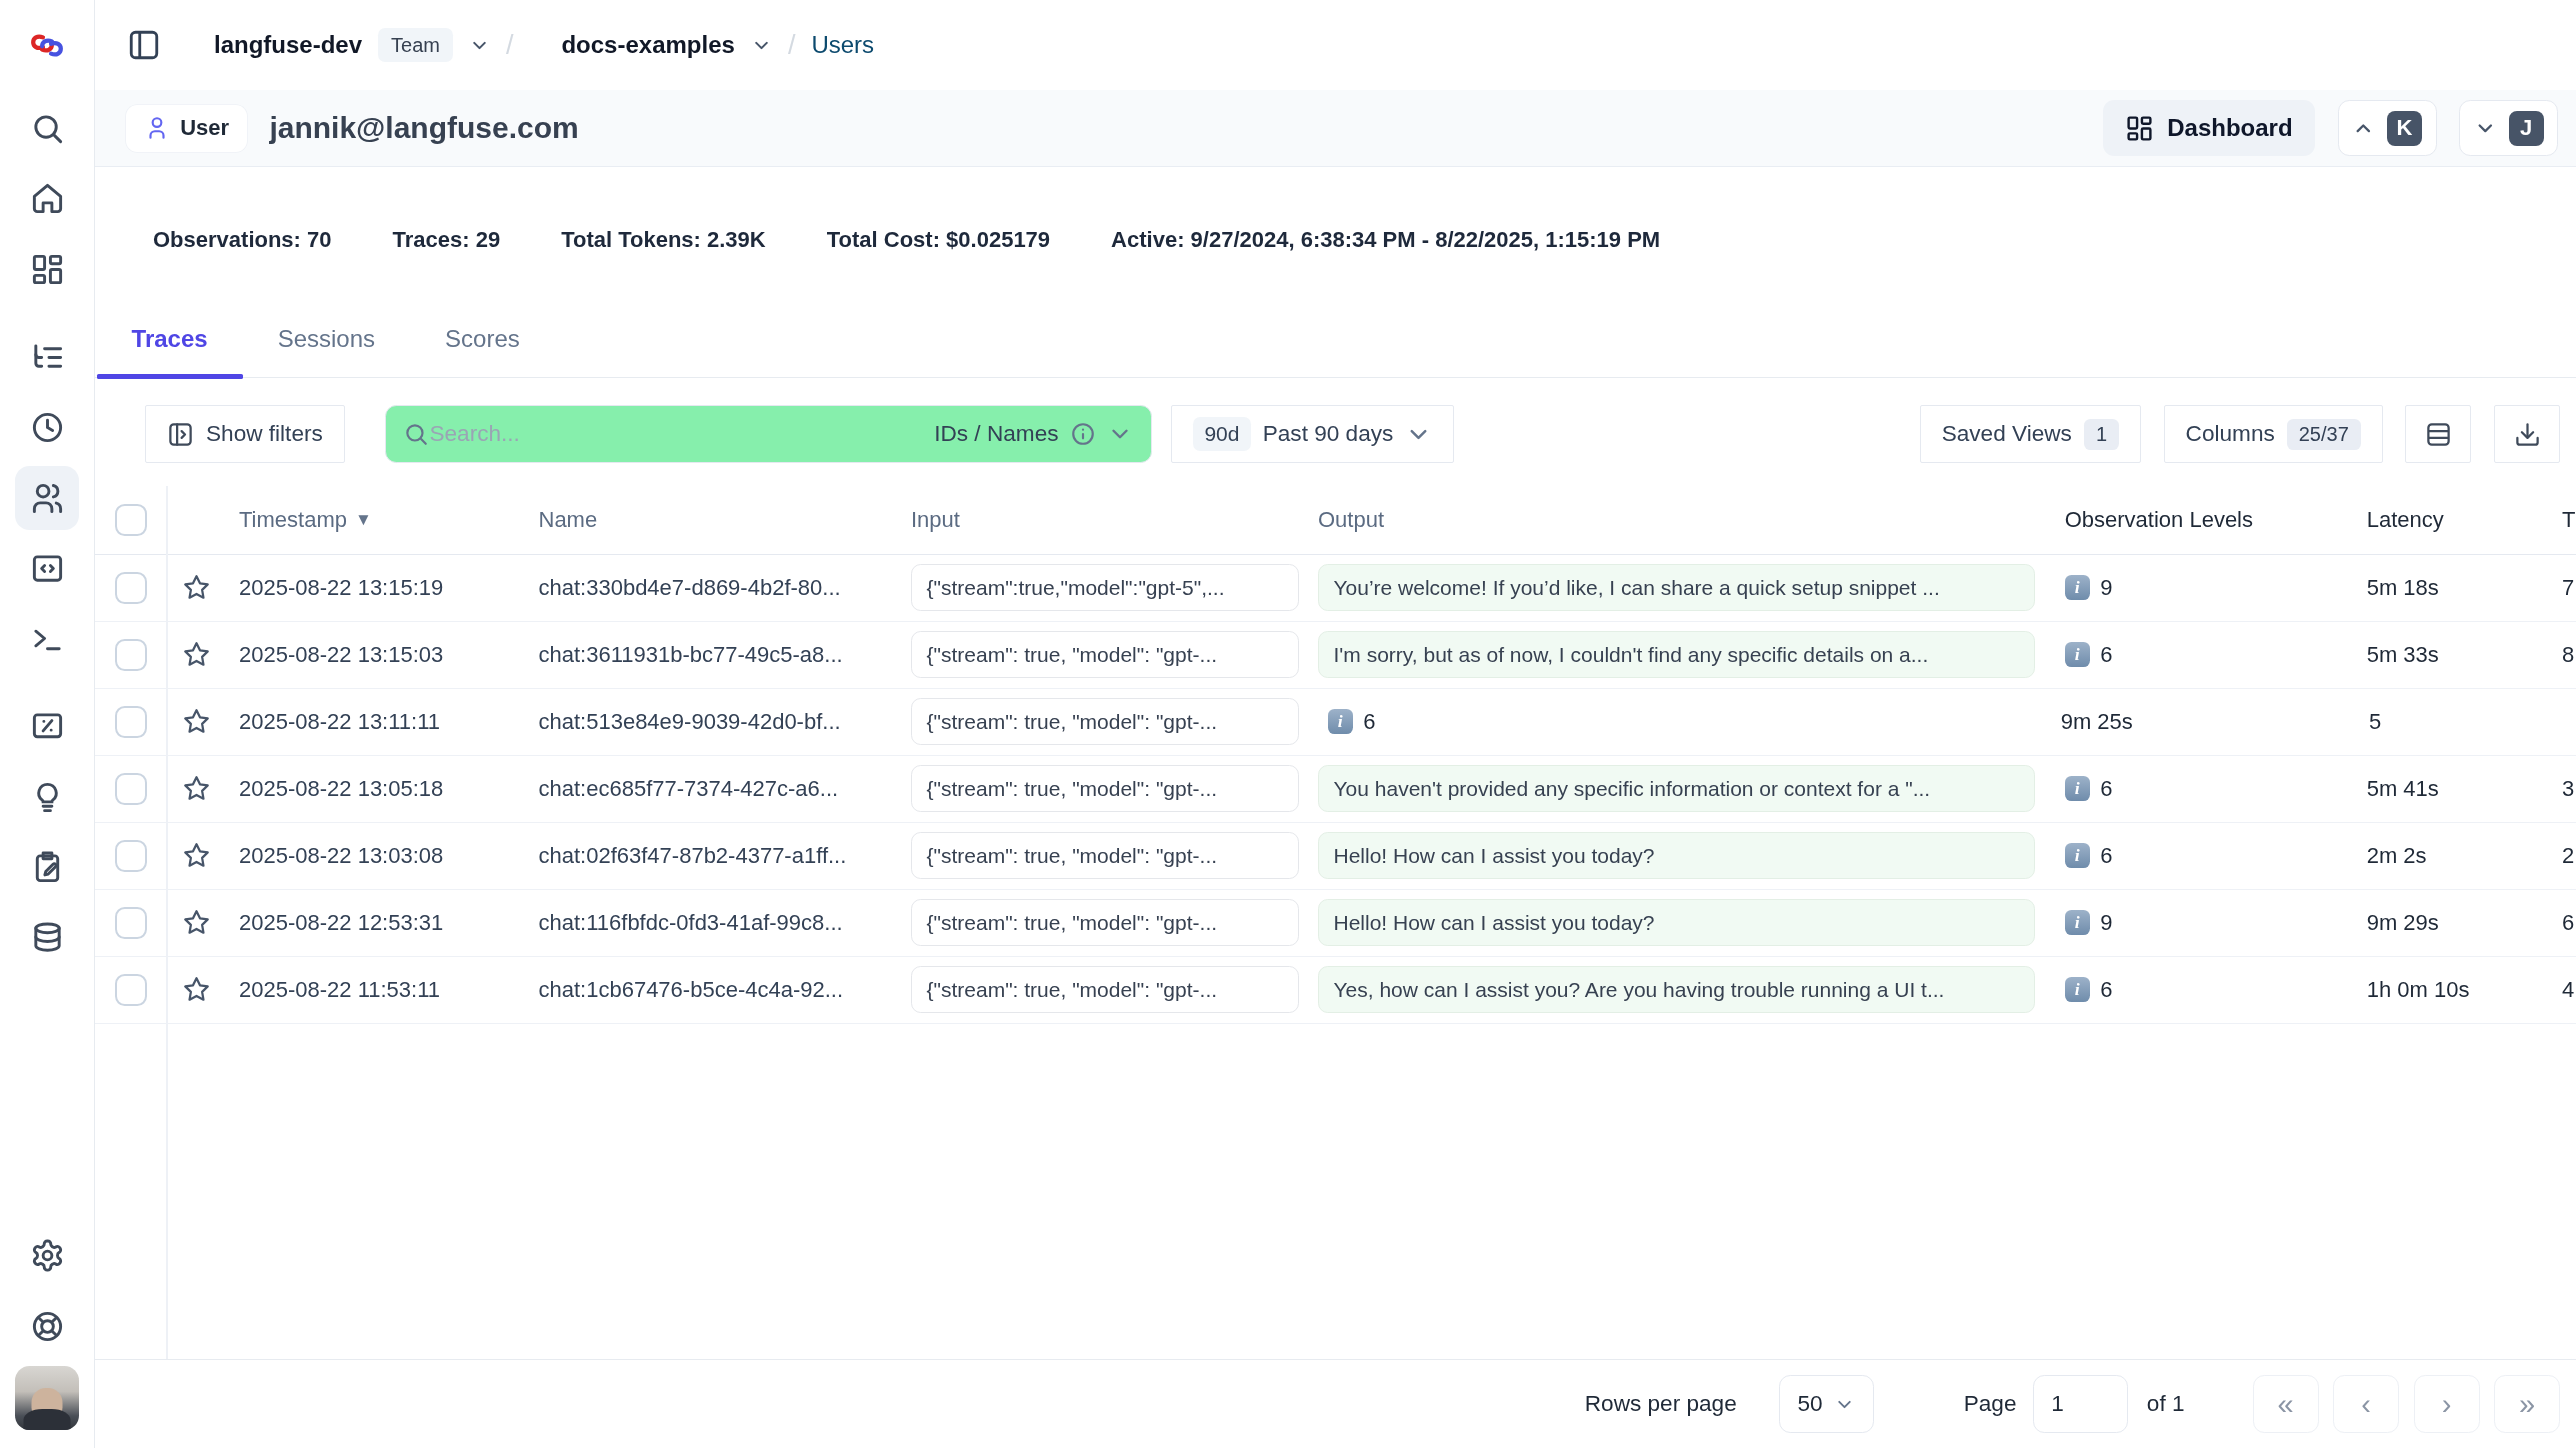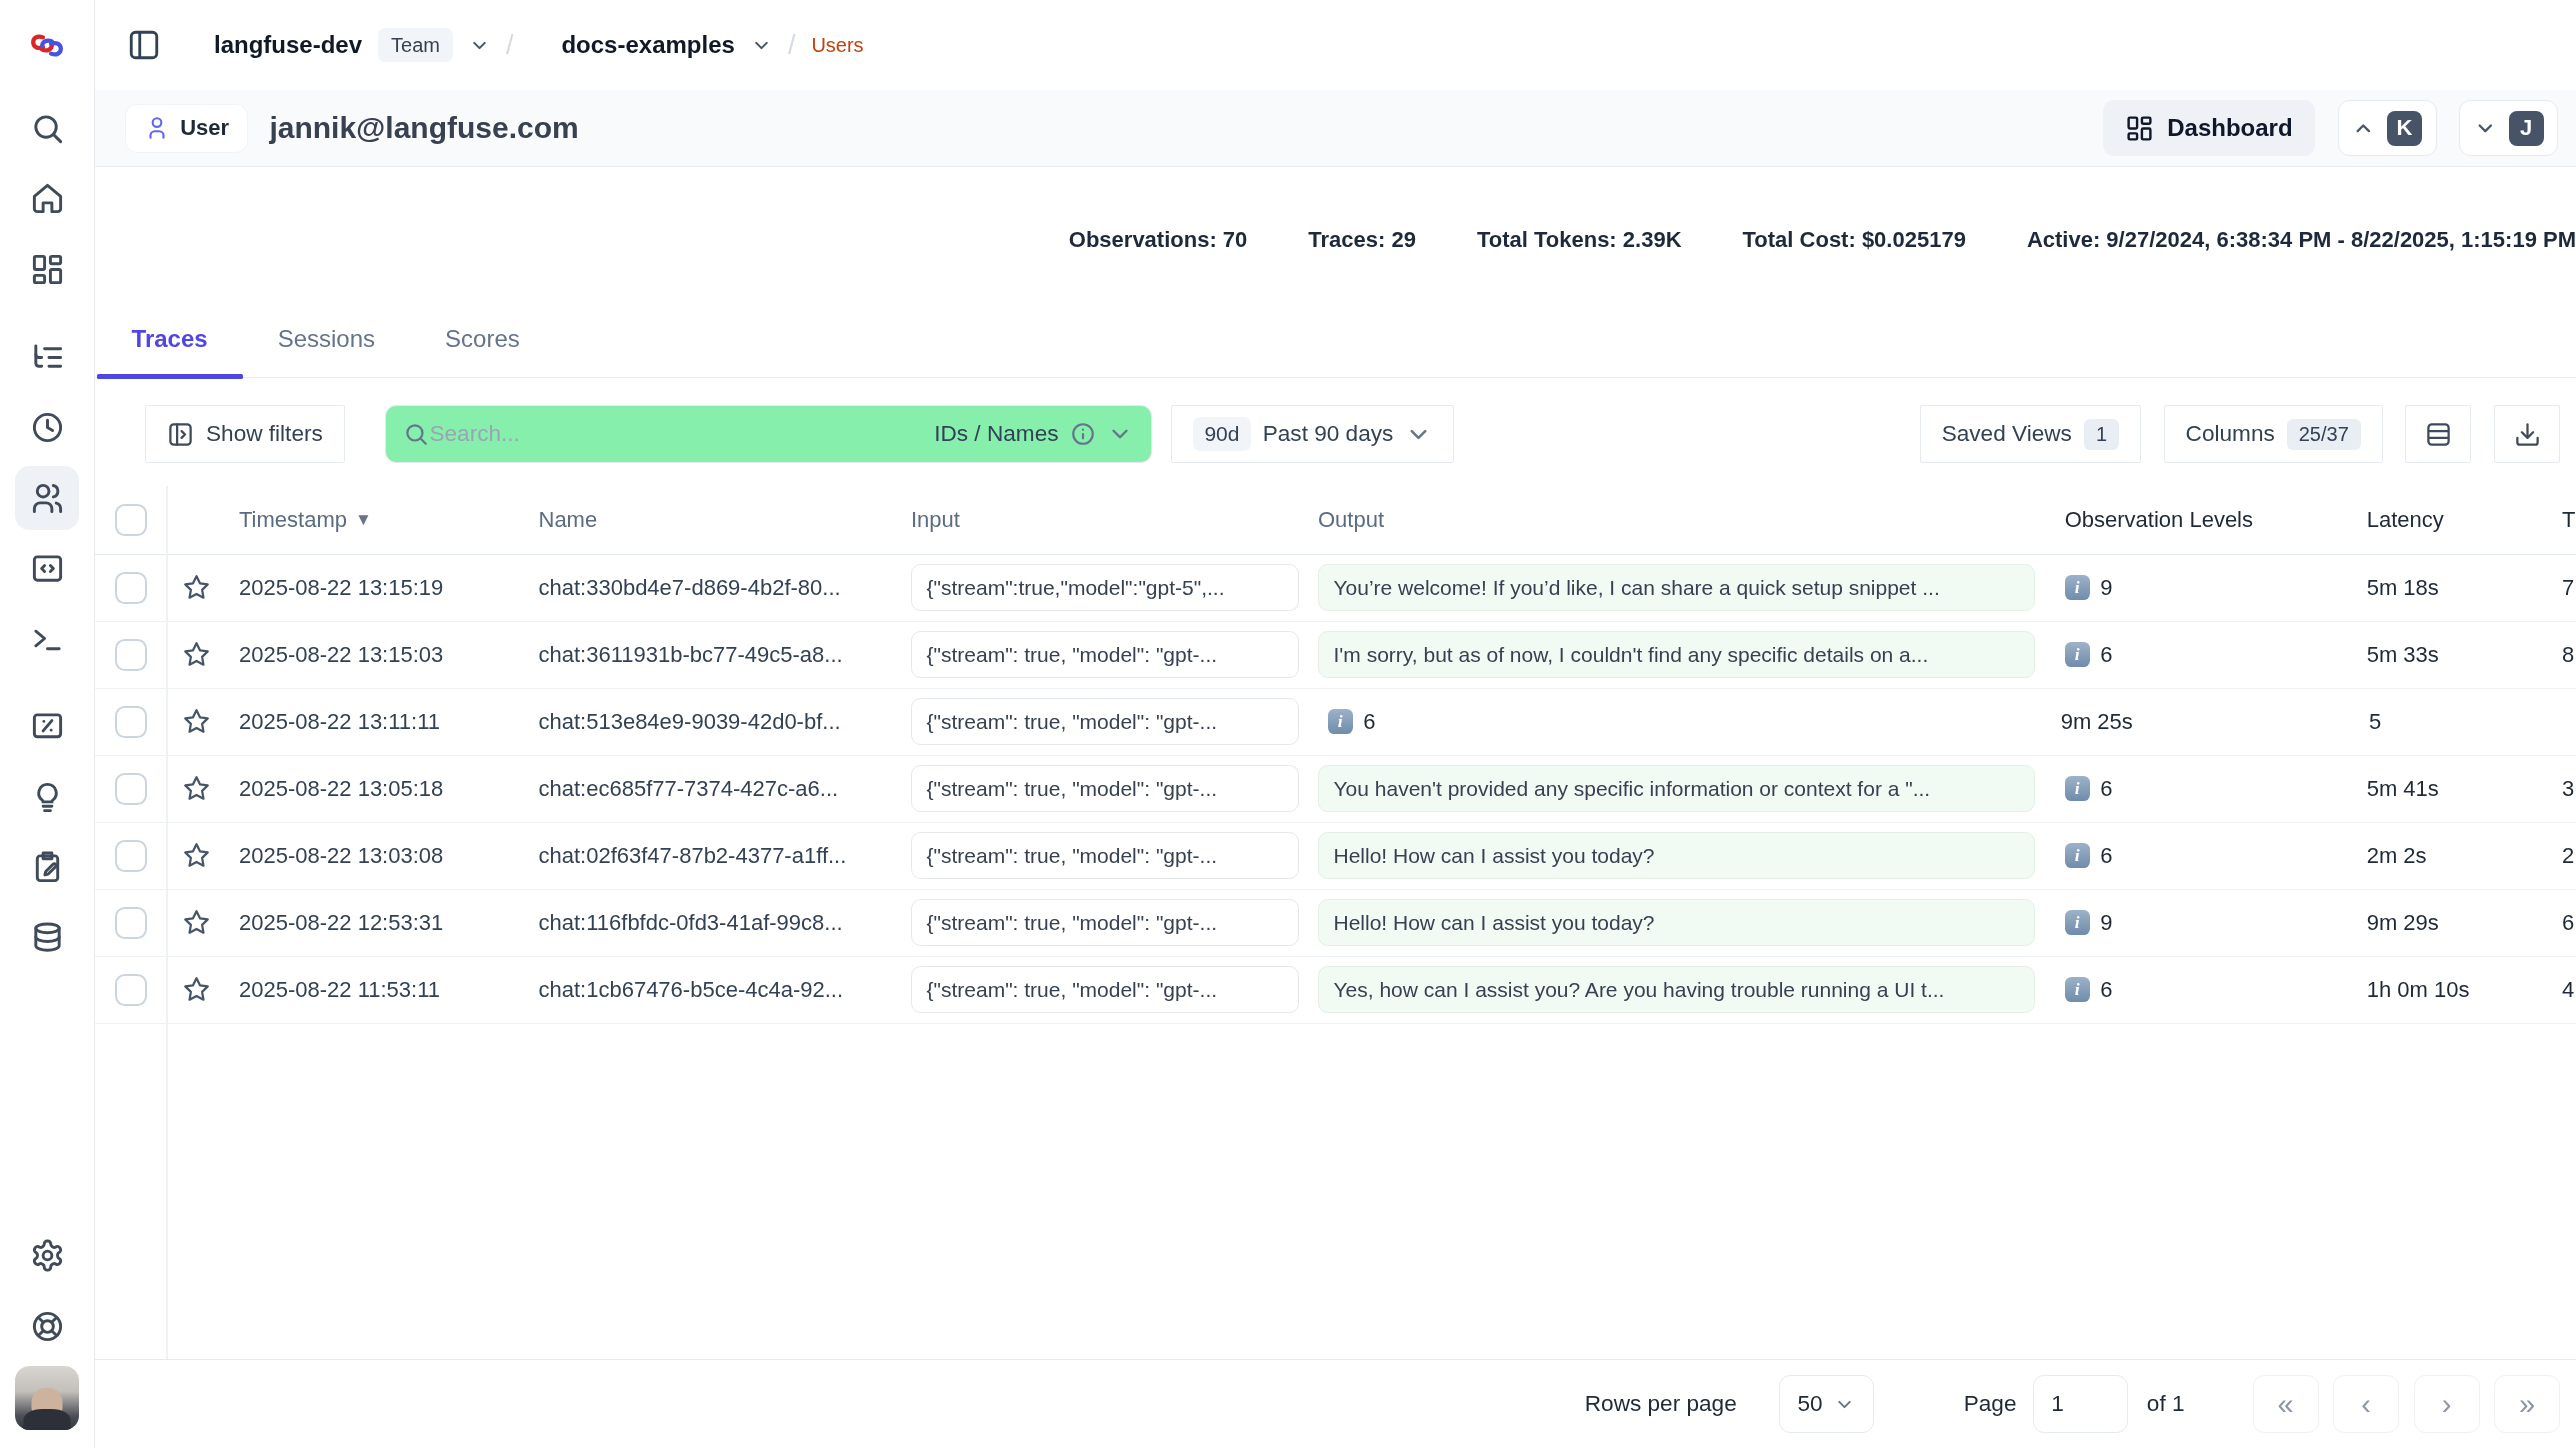--- a/index.html
+++ b/index.html
@@ -30,41 +30,41 @@
   
   .main { flex:1; min-width:0; display:flex; flex-direction:column; }
 
   .topbar { height:90px; flex-shrink:0; display:flex; align-items:center; padding:0 32px; gap:21px; }
   .tog { color:#334155; display:flex; cursor:pointer; }
   .tog svg { width:34px; height:34px; }
   .crumb { display:flex; align-items:center; gap:16px; }
   .crumb-name { font-size:24px; font-weight:600; color:#111827;margin-left:32px; }
   .crumb-badge { background:#f1f5f9; border-radius:7.2px; padding:5.6px 13px; font-size:20px; color:#374151; }
   .crumb-sep { font-size:27px; color:#d4dae1; font-weight:300; }
-  .crumb-last { font-size:20px; font-weight:500; color:#c2410c; }
+  .crumb-last { font-size:24px; font-weight:500; color:#0c4a6e; }
   .chev { color:#475569; display:flex; }
   .chev svg { width:21px; height:21px; }
 
   .userstrip { height:77px; flex-shrink:0; background:#f8fafc; border-bottom:1.6px solid #e9edf3;
     display:flex; align-items:center; padding:0 17.7px 0 31px; gap:22.6px; }
   .user-badge { background:#fff; box-shadow:0 0 0 0.8px #eef1f6; border-radius:11.3px; padding:10.5px 17.7px;
     display:flex; align-items:center; gap:10.5px; font-size:22px; font-weight:700; color:#1f2937; }
   .user-badge svg { width:26px; height:26px; color:#6366f1; }
   .user-title { font-size:30px; font-weight:700; color:#374151; }
   .grow { flex:1; }
   .dash-btn { background:#eef2f7; border-radius:11.3px; height:56px; padding:0 22.6px; display:flex; align-items:center;
     gap:13px; font-size:24px; font-weight:600; color:#0f172a; cursor:pointer; }
   .dash-btn svg { width:29px; height:29px; }
   .key-btn { background:#fff; border:1.6px solid #e5e9f0; border-radius:11.3px; height:56px; padding:0 13.7px;
     display:flex; align-items:center; gap:12px; color:#475569; cursor:pointer; }
   .key-btn svg { width:22.6px; height:22.6px; }
   .key-badge { width:35px; height:35px; background:#475467; border-radius:8px; color:#fff;
     font-weight:700; font-size:22px; display:flex; align-items:center; justify-content:center; }
 
-  .stats { display:flex; gap:61px; padding:60px 0 0 58px; font-size:22px; font-weight:600; color:#1e293b; flex-shrink:0;justify-content:flex-end; }
+  .stats { display:flex; gap:61px; padding:60px 0 0 58px; font-size:22px; font-weight:600; color:#1e293b; flex-shrink:0; }
 
   .tabs { display:flex; padding-left:1.6px; margin-top:72px; border-bottom:1.6px solid #e7ebf0; flex-shrink:0; }
   .tab { padding:0 35px 24px; font-size:24px; font-weight:500; color:#64748b; position:relative; cursor:pointer; }
   .tab.active { color:#4f46e5; font-weight:600; }
   .tab.active::after { content:""; position:absolute; left:0; right:0; bottom:-1.6px; height:4.8px; background:#4f46e5; border-radius:1.6px; }
 
   .toolbar { display:flex; align-items:center; padding:27px 16px 22.6px 50px; flex-shrink:0; }
   .tbtn { height:58px; background:#fff; border:1.6px solid #e5e9f0; border-radius:2px; display:flex; align-items:center;
     padding:0 21px; gap:12px; font-size:22.6px; font-weight:500; color:#334155; cursor:pointer; flex-shrink:0; }
   .tbtn svg { width:27px; height:27px; color:#3f4a5a; }

